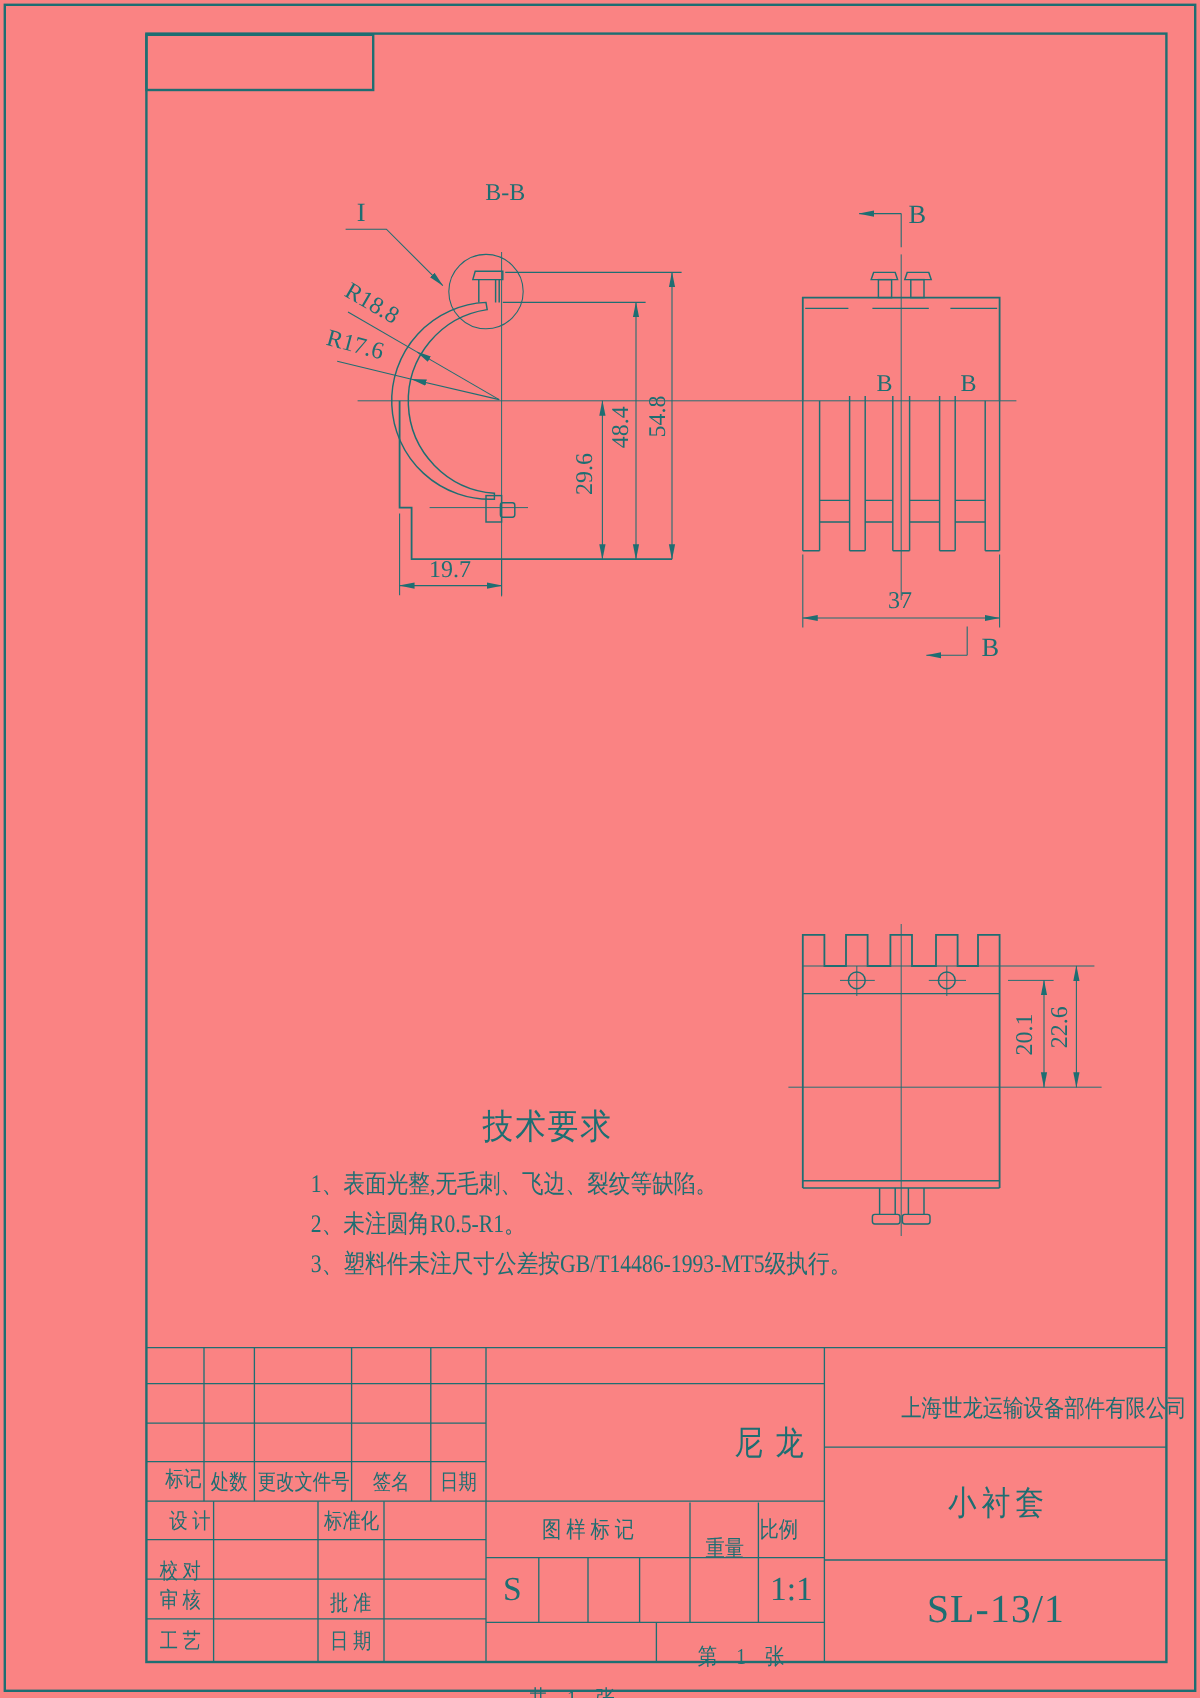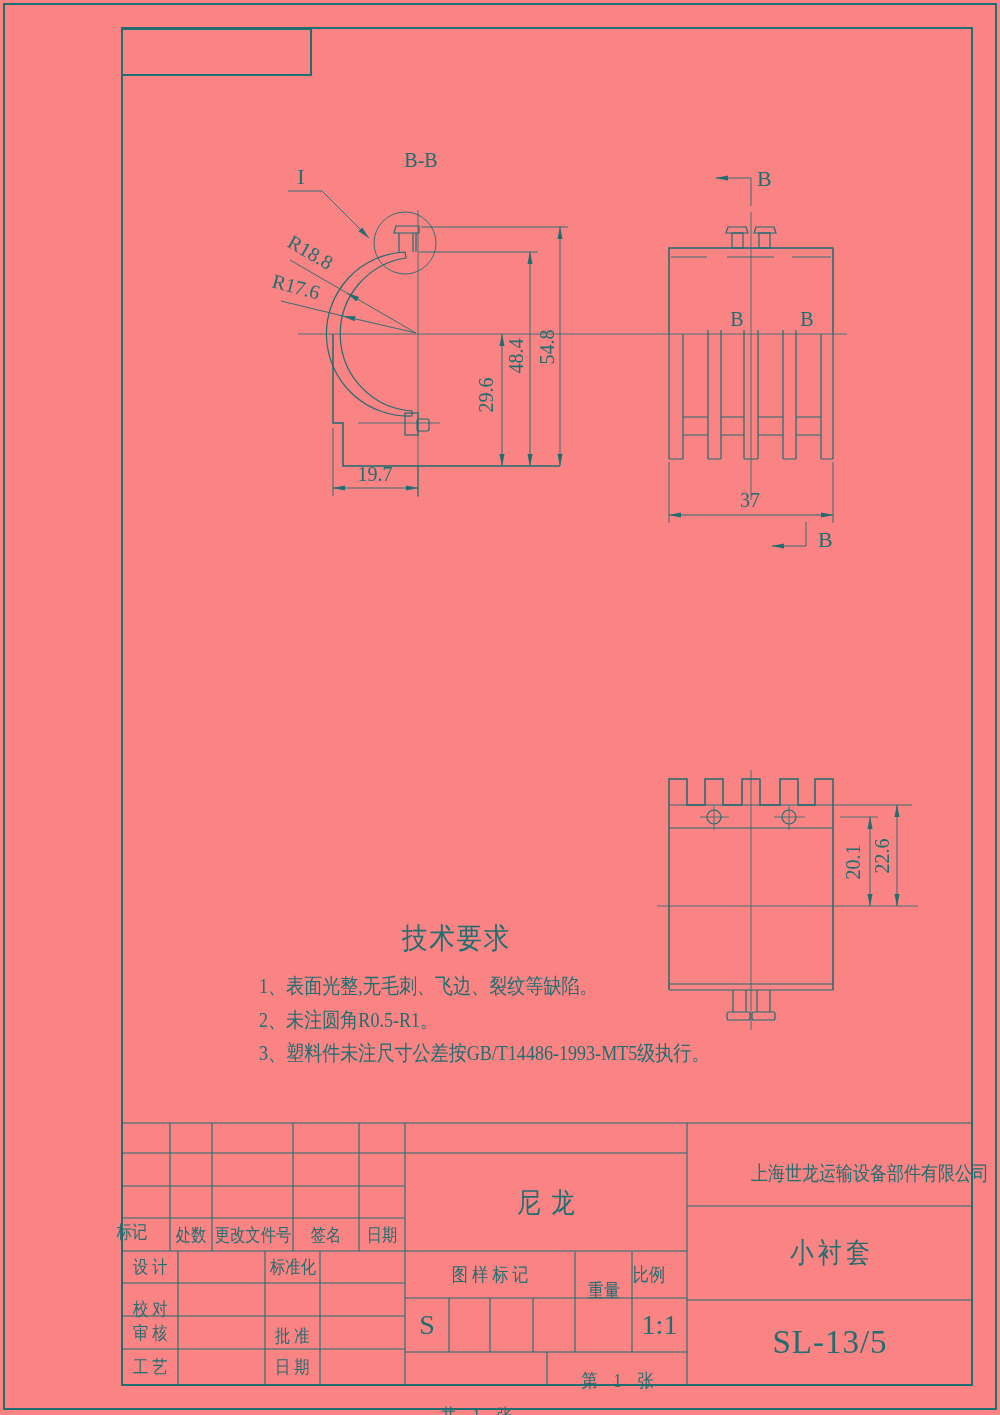--- a/index.html
+++ b/index.html
@@ -161,37 +161,37 @@
     <path d="M449,1298 V1352 M490,1298 V1352 M533,1298 V1352"></path>
     <path d="M547,1352 V1385"></path>
   </g>
 </svg>
 
 <div class="techtitle">技术要求</div>
 <div class="techitem" style="top:972px;">1、表面光整,无毛刺、飞边、裂纹等缺陷。</div>
 <div class="techitem" style="top:1006px;">2、未注圆角R0.5-R1。</div>
 <div class="techitem" style="top:1039px;">3、塑料件未注尺寸公差按GB/T14486-1993-MT5级执行。</div>
 
-<div class="cell" style="left:108px;top:1218px;width:48px;height:28px;">
+<div class="cell" style="left:129px;top:1218px;width:48px;height:28px;">
     <span class="fs">标记</span>
   </div>
 <div class="cell" style="left:170px;top:1218px;width:42px;height:33px;">
     <span class="fs">处数</span>
   </div>
 <div class="cell" style="left:212px;top:1218px;width:81px;height:33px;">
     <span class="fs">更改文件号</span>
   </div>
 <div class="cell" style="left:293px;top:1218px;width:66px;height:33px;">
     <span class="fs">签名</span>
   </div>
 <div class="cell" style="left:359px;top:1218px;width:46px;height:33px;">
     <span class="fs">日期</span>
   </div>
 
-<div class="cell" style="left:122px;top:1251px;width:56px;height:32px;">
+<div class="cell" style="left:122px;top:1251px;width:56px;height:32px;justify-content:flex-end;">
     <span class="fs">设 计</span>
   </div>
 <div class="cell" style="left:265px;top:1251px;width:55px;height:32px;">
     <span class="fs">标准化</span>
   </div>
 <div class="cell" style="left:122px;top:1283px;width:56px;height:51px;">
     <span class="fs">校 对</span>
   </div>
 <div class="cell" style="left:265px;top:1283px;width:55px;height:33px;margin-top:36px;">
     <span class="fs">批 准</span>
@@ -199,21 +199,21 @@
 <div class="cell" style="left:122px;top:1316px;width:56px;height:33px;">
     <span class="fs">审 核</span>
   </div>
 <div class="cell" style="left:122px;top:1349px;width:56px;height:35px;">
     <span class="fs">工 艺</span>
   </div>
 <div class="cell" style="left:265px;top:1349px;width:55px;height:35px;">
     <span class="fs">日 期</span>
   </div>
 
-<div class="cell big28" style="left:405px;top:1153px;width:282px;height:99px;">
+<div class="cell big28" style="left:405px;top:1153px;width:282px;height:99px;justify-content:flex-end;">
     <span class="fs">尼龙</span>
   </div>
 <div class="cell" style="left:405px;top:1252px;width:170px;height:46px;font-size:19px;">
     <span class="fs">图 样 标 记</span>
   </div>
 <div class="cell" style="left:575px;top:1252px;width:57px;height:46px;font-size:19px;margin-top:16px;">
     <span class="fs">重量</span>
   </div>
 <div class="cell" style="left:632px;top:1252px;width:34px;height:46px;font-size:19px;font-family:Liberation Serif, serif;">
     <span class="fs">比例</span>
@@ -231,14 +231,14 @@
     <span class="fs">第 1 张</span>
   </div>
 
 <div class="cell" style="left:688px;top:1123px;width:284px;height:101px;font-size:20px;padding-left:40px;">
     <span class="fs">上海世龙运输设备部件有限公司</span>
   </div>
 <div class="cell name28" style="left:688px;top:1206px;width:284px;height:94px;">
     <span class="fs">小衬套</span>
   </div>
 <div class="cell dno" style="left:688px;top:1300px;width:284px;height:84px;">
-    <span>SL-13/5</span>
+    <span>SL-13/1</span>
   </div>
 
 </body></html>

